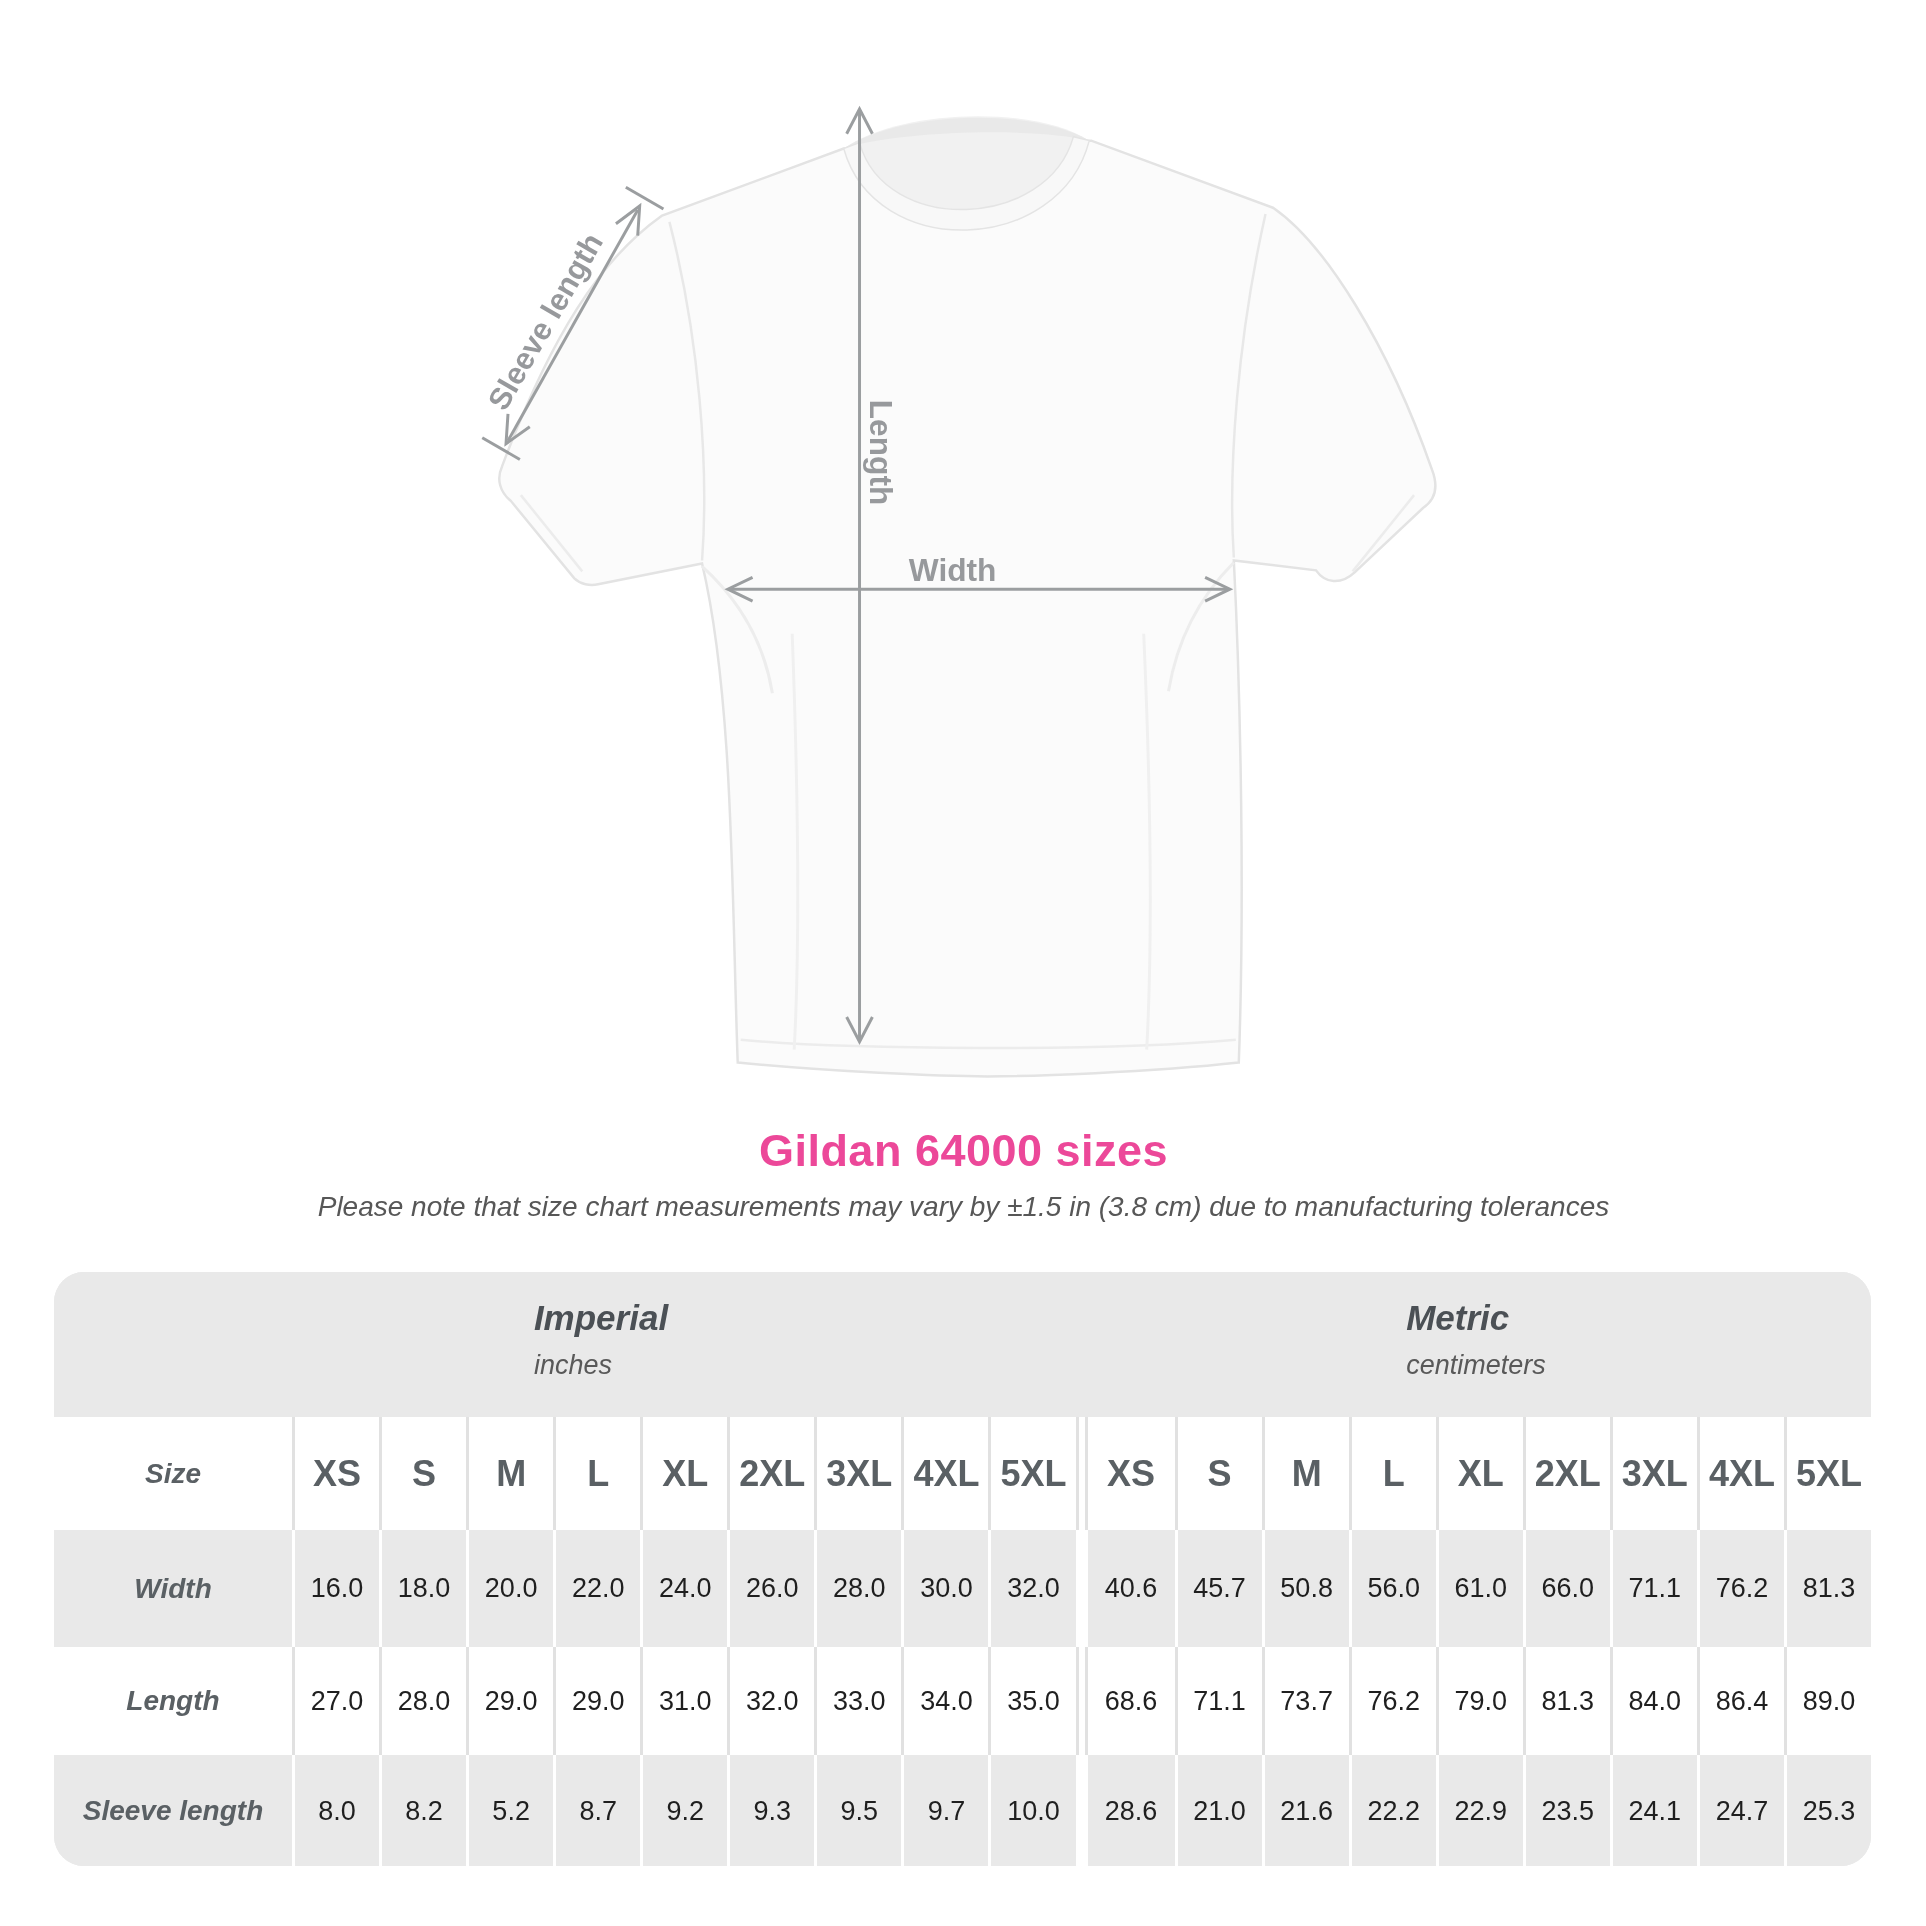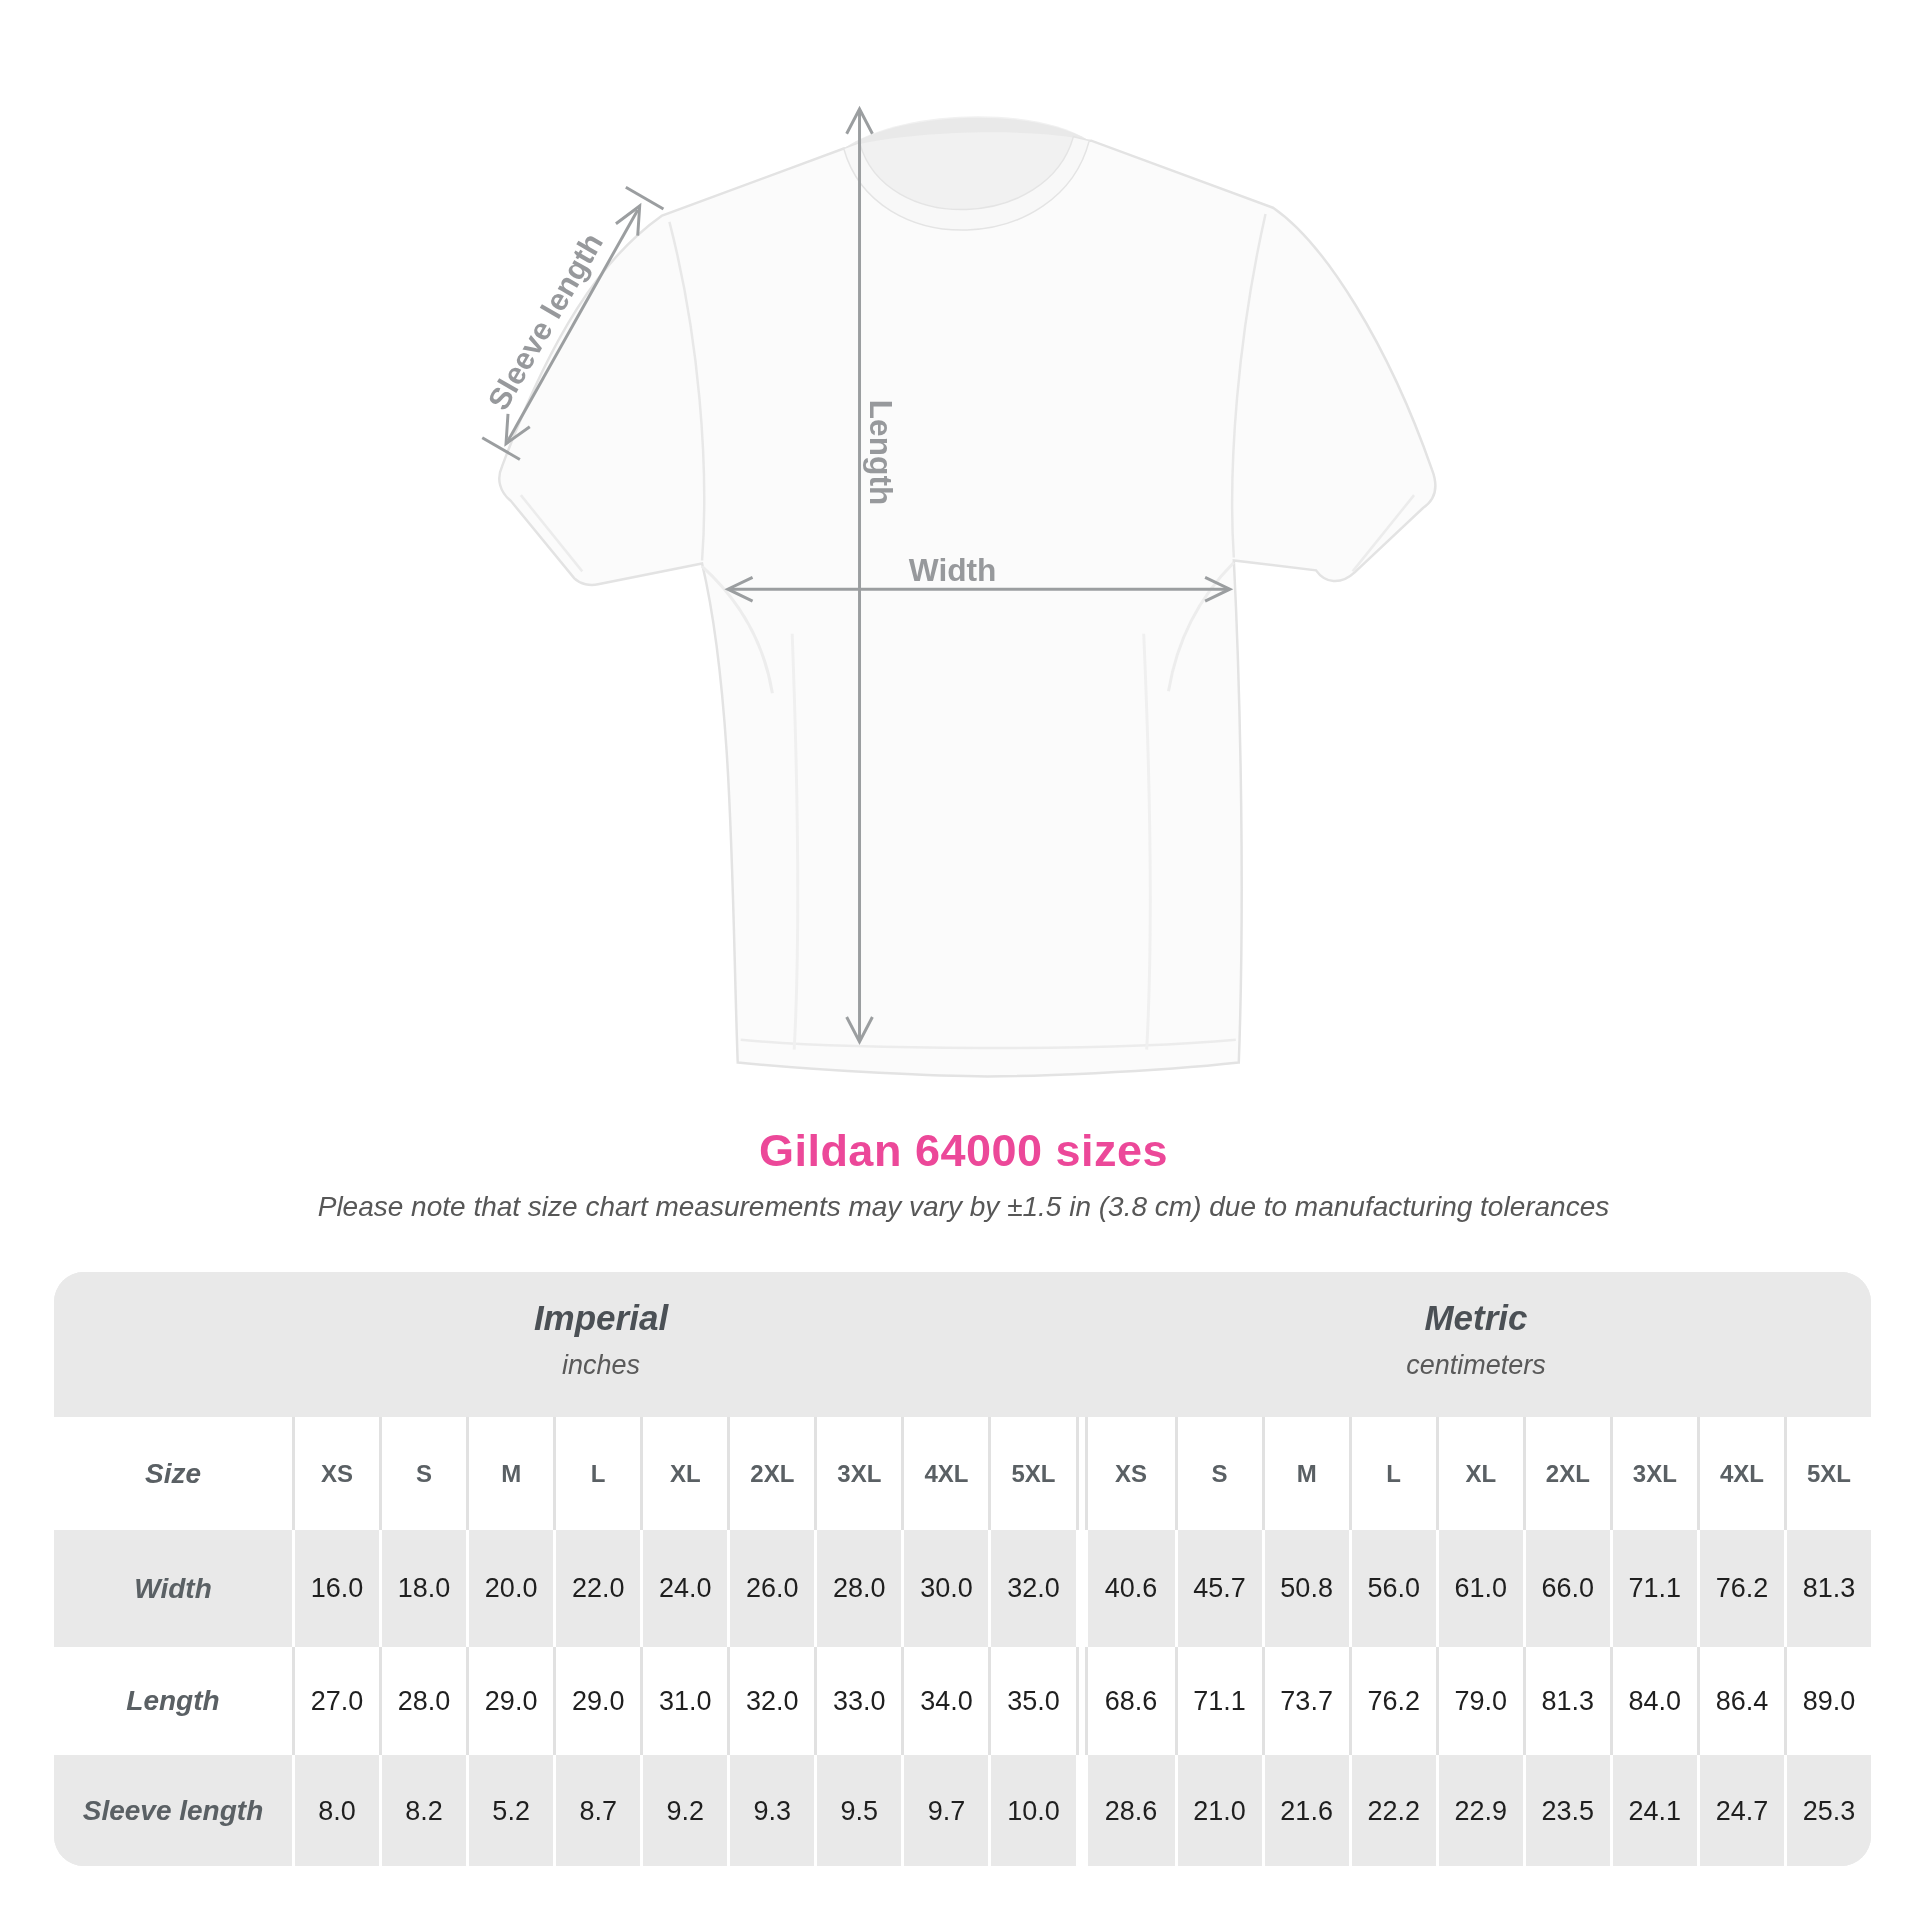--- a/index.html
+++ b/index.html
@@ -15,41 +15,41 @@
   }
   .page-subtitle{
     position:absolute;top:1191px;left:0;width:100%;text-align:center;
     font-size:28px;font-style:italic;color:#575757;
   }
   .size-table{
     position:absolute;top:1272px;left:54px;width:1817px;height:594px;
     background:#e9e9e9;border-radius:30px;overflow:hidden;
   }
   .group-band{position:relative;height:145px;background:#e9e9e9;}
-  .group{position:absolute;top:26px;transform:translateX(-50%);text-align:center;white-space:nowrap;}
+  .group{position:absolute;top:26px;transform:translateX(-50%);text-align:left;white-space:nowrap;}
   .group-imperial{left:547px;}
   .group-metric{left:1422px;}
   .group-label{font-size:35px;font-weight:700;font-style:italic;color:#4b5055;}
   .group-sub{margin-top:12px;font-size:27px;font-style:italic;color:#595959;}
   .trow{display:grid;grid-template-columns:238px repeat(9,1fr) 12px repeat(9,1fr);}
   .trow.white{background:#ffffff;--sep:#e1e1e1;}
   .trow.gray{background:#e9e9e9;--sep:#ffffff;}
   .r-head{height:113px;}
   .r1{height:117px;}
   .r2{height:108px;}
   .r3{height:112px;}
   .cell{
     display:flex;align-items:center;justify-content:center;
     border-left:3px solid var(--sep);box-sizing:border-box;min-width:0;
   }
   .cell:first-child{border-left:none;}
   .cell.divider{background:#ffffff;border-left:3px solid var(--sep);border-right:3px solid var(--sep);}
   .cell.divider + .cell{border-left:none;}
   .cell.rlabel{font-size:28px;font-weight:700;color:#5a6064;font-style:italic;}
-  .cell.shead{font-size:24px;font-weight:700;color:#5a6064;}
+  .cell.shead{font-size:36px;font-weight:700;color:#5a6064;}
   .cell.val{font-size:27px;color:#1f1f1f;}
 </style>
 </head>
 <body>
 
 <div class="page">
 
   <svg class="diagram-svg" width="1927" height="1119" viewBox="0 0 1946 1130">
 
     <g>

